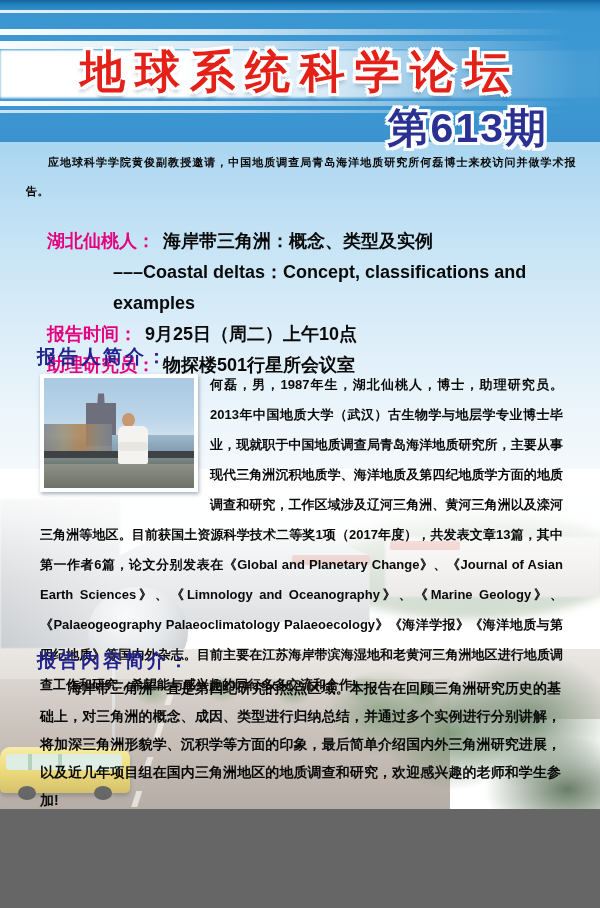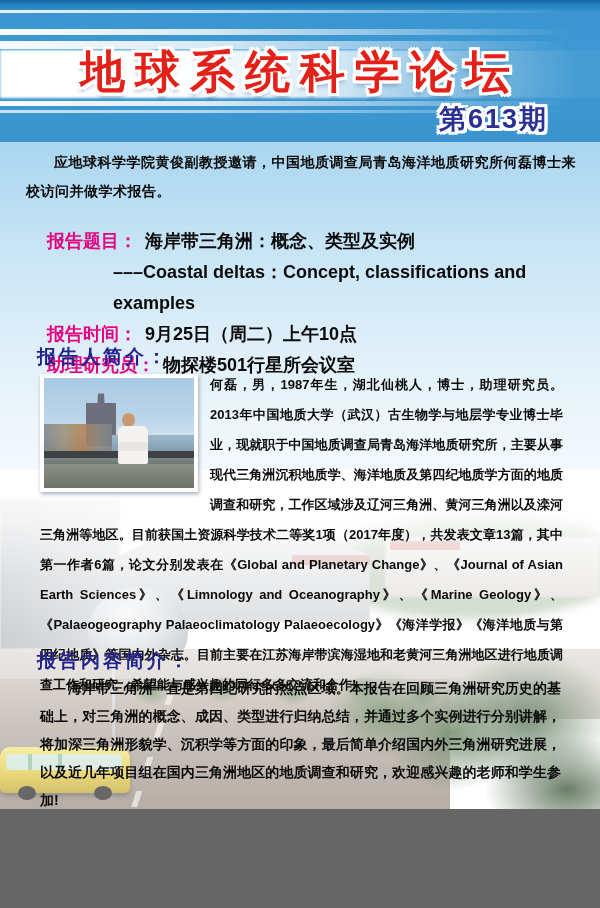--- a/index.html
+++ b/index.html
@@ -16,25 +16,25 @@
   .stripe.a{top:10px;height:3px;opacity:.9;}
   .stripe.b{top:29px;height:6px;}
   .stripe.c{top:41px;height:8px;}
   .stripe.d{top:101px;height:5px;}
   .stripe.e{top:110px;height:3px;opacity:.75;}
   .title-band{position:absolute;top:50px;left:0;width:100%;height:48px;filter:blur(1px);
     background:linear-gradient(90deg,#ffffff 0%,#ffffff 30%,rgba(255,255,255,.8) 55%,rgba(255,255,255,.35) 78%,rgba(255,255,255,.05) 96%);}
   .poster-title{position:absolute;top:47px;left:0;width:100%;text-align:center;
     font-size:45px;font-weight:900;letter-spacing:10px;color:#e32119;line-height:50px;
     text-shadow:-3px -3px 0 #fff,3px -3px 0 #fff,-3px 3px 0 #fff,3px 3px 0 #fff,-3px 0 0 #fff,3px 0 0 #fff,0 -3px 0 #fff,0 3px 0 #fff,0 5px 4px rgba(0,40,90,.35);}
-  .issue{position:absolute;top:101px;right:52px;font-size:27px;font-weight:900;letter-spacing:2px;color:#2b3193;
+  .issue{position:absolute;top:101px;right:52px;font-size:41px;font-weight:900;letter-spacing:2px;color:#2b3193;
     text-shadow:-3px -3px 0 #fff,3px -3px 0 #fff,-3px 3px 0 #fff,3px 3px 0 #fff,-3px 0 0 #fff,3px 0 0 #fff,0 -3px 0 #fff,0 3px 0 #fff;}
   
   .intro{position:absolute;top:148px;left:26px;width:550px;margin:0;
-    font-size:14px;font-weight:700;color:#0a0a0a;line-height:29px;text-indent:2em;text-align:justify;letter-spacing:.5px;}
+    font-size:11px;font-weight:700;color:#0a0a0a;line-height:29px;text-indent:2em;text-align:justify;letter-spacing:.5px;}
   .info{position:absolute;top:226px;left:47px;width:535px;font-size:18px;font-weight:700;line-height:31px;}
   .info-row{display:flex;}
   .info-label{color:#e5007d;white-space:nowrap;margin-right:8px;}
   .info-value{color:#0a0a0a;}
   .info-row.en{padding-left:66px;color:#0a0a0a;}
   .sec-heading{position:absolute;left:37px;margin:0;font-size:19px;font-weight:900;color:#22228e;letter-spacing:3px;}
   .speaker-heading{top:344px;}
   .content-heading{top:648px;}
   .bio{position:absolute;top:370px;left:40px;width:523px;margin:0;
     font-size:13px;font-weight:700;color:#0a0a0a;line-height:30px;text-align:justify;}
@@ -130,21 +130,21 @@
     <div class="stripe d"></div>
     <div class="stripe e"></div>
     <div class="poster-title">地球系统科学论坛</div>
     <div class="issue">第613期</div>
   </div>
 
   <p class="intro">应地球科学学院黄俊副教授邀请，中国地质调查局青岛海洋地质研究所何磊博士来校访问并做学术报告。</p>
 
   <div class="info">
     <div class="info-row">
-      <span class="info-label">报告题目：</span>
+      <span class="info-label">湖北仙桃人：</span>
       <span class="info-value">海岸带三角洲：概念、类型及实例</span>
     </div>
     <div class="info-row en">
       <span class="info-value">–––Coastal deltas：Concept, classifications and examples</span>
     </div>
     <div class="info-row">
       <span class="info-label">报告时间：</span>
       <span class="info-value">9月25日（周二）上午10点</span>
     </div>
     <div class="info-row">

